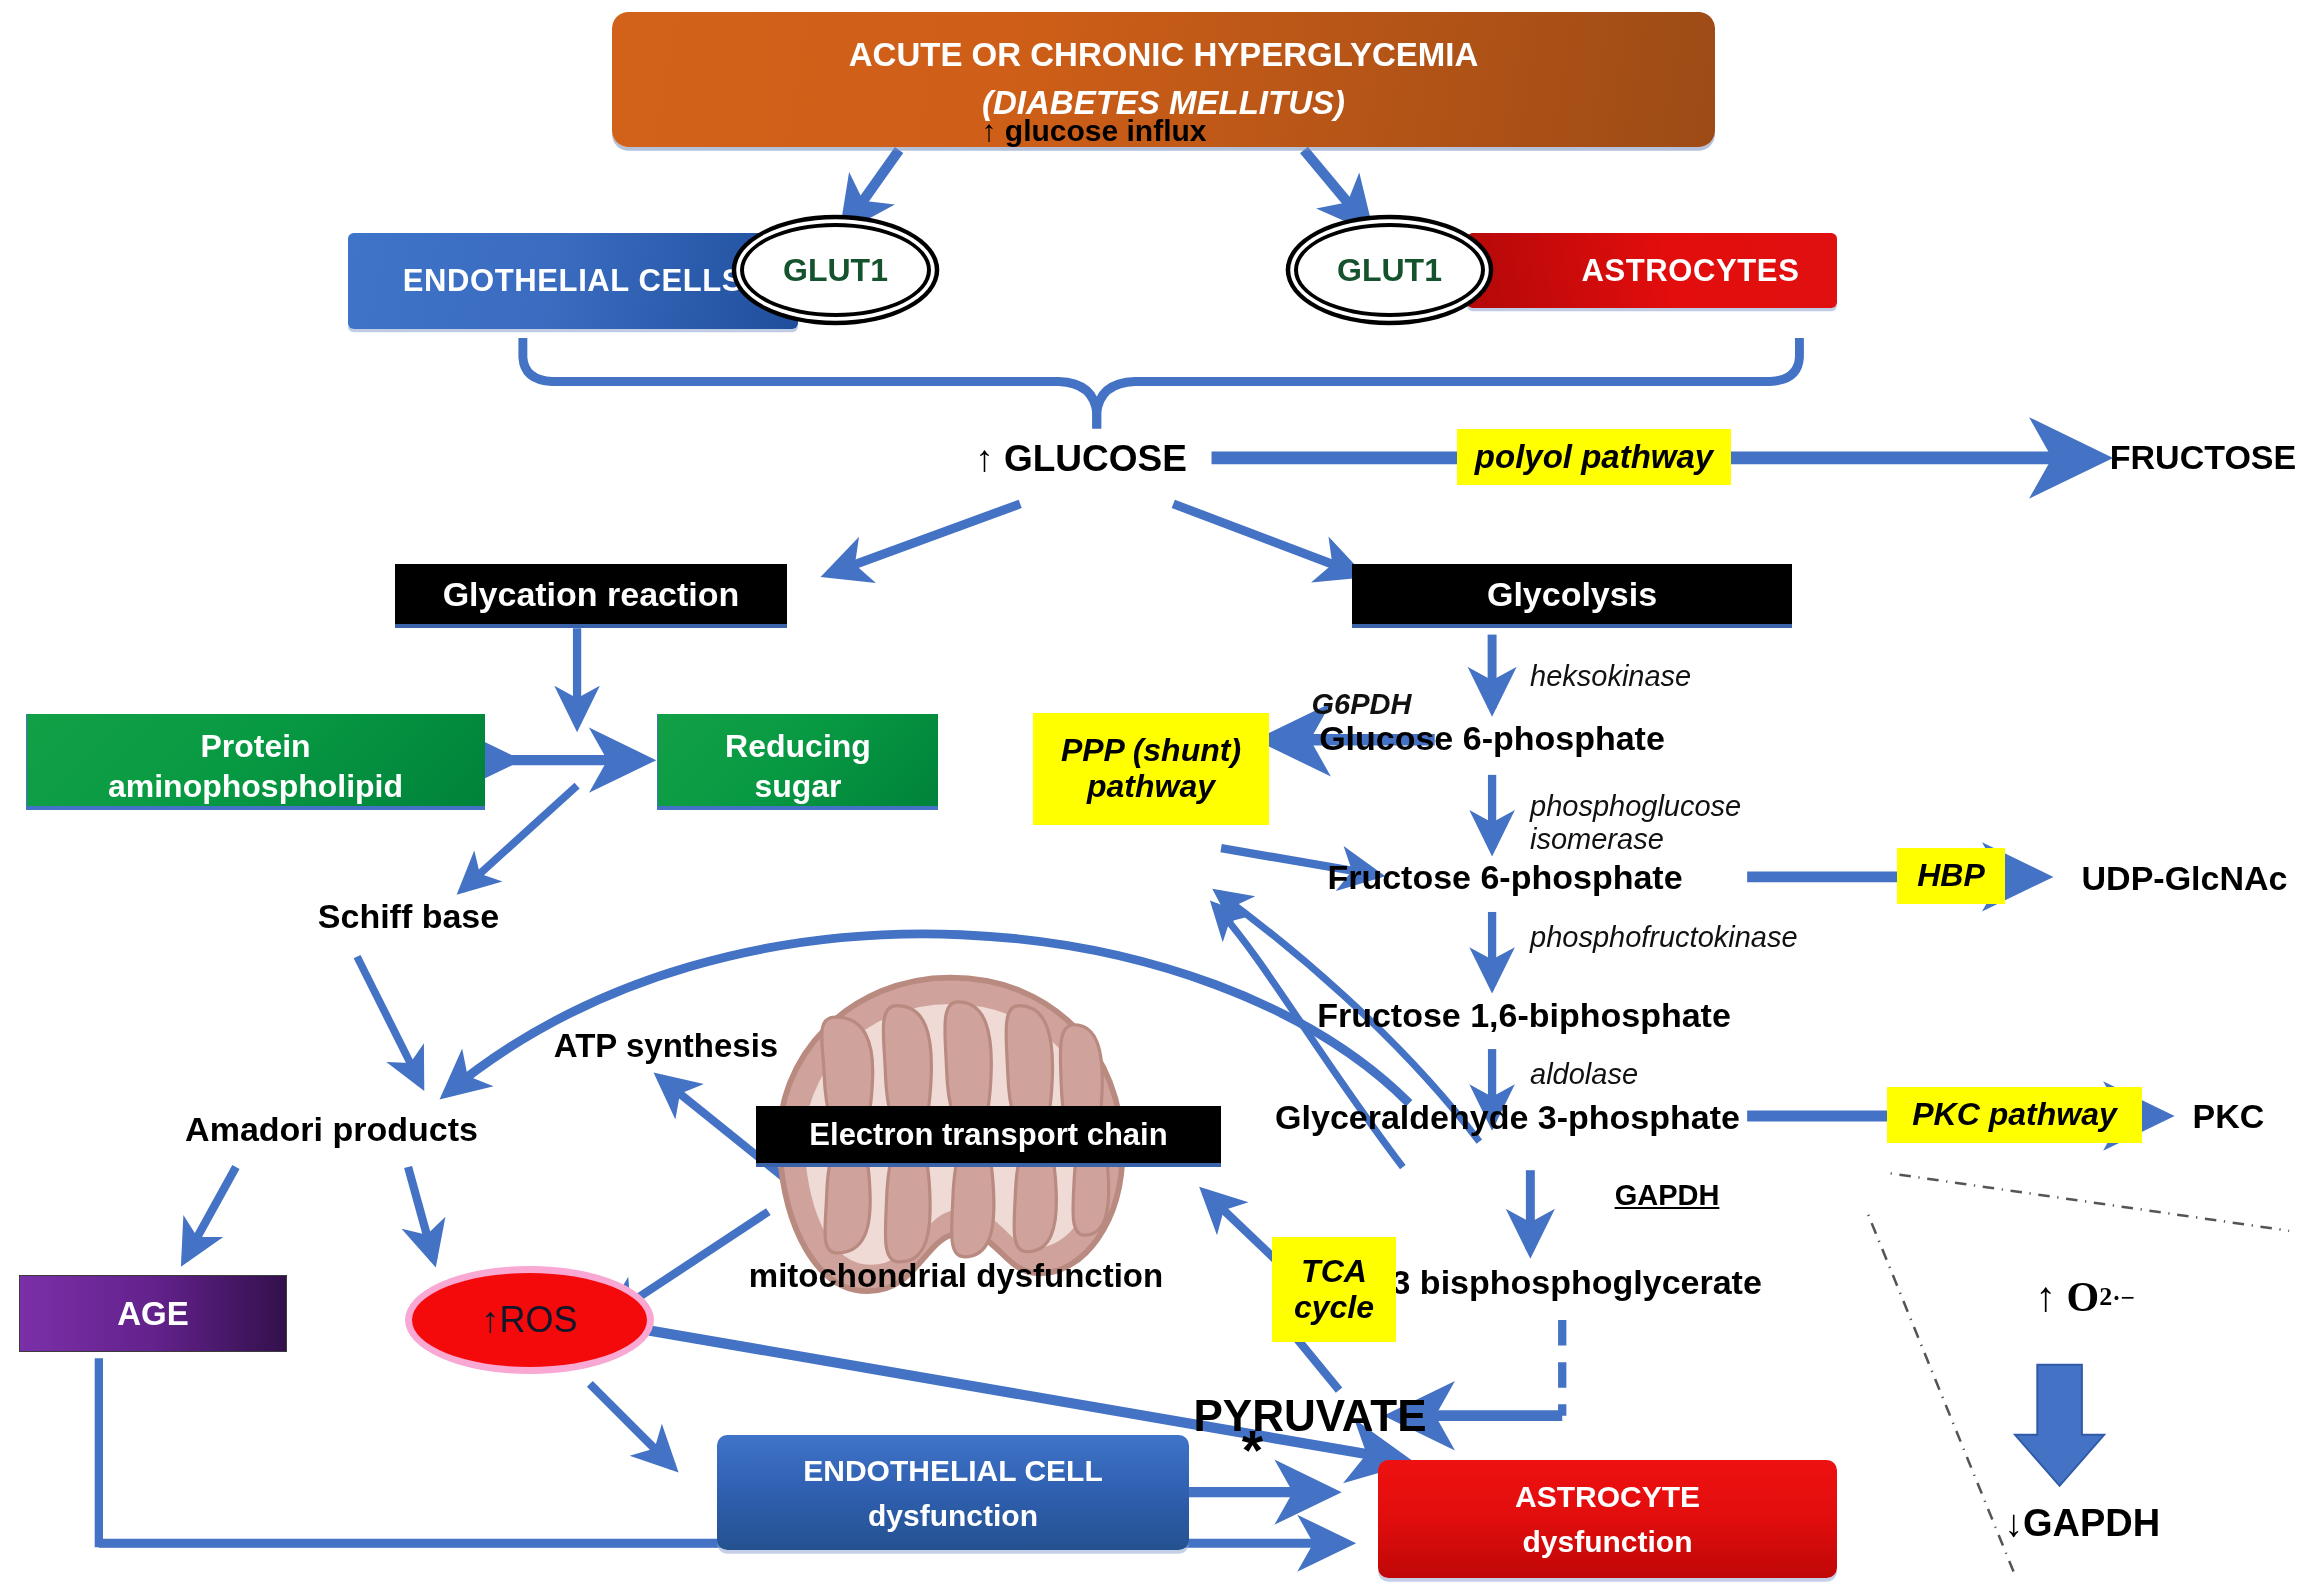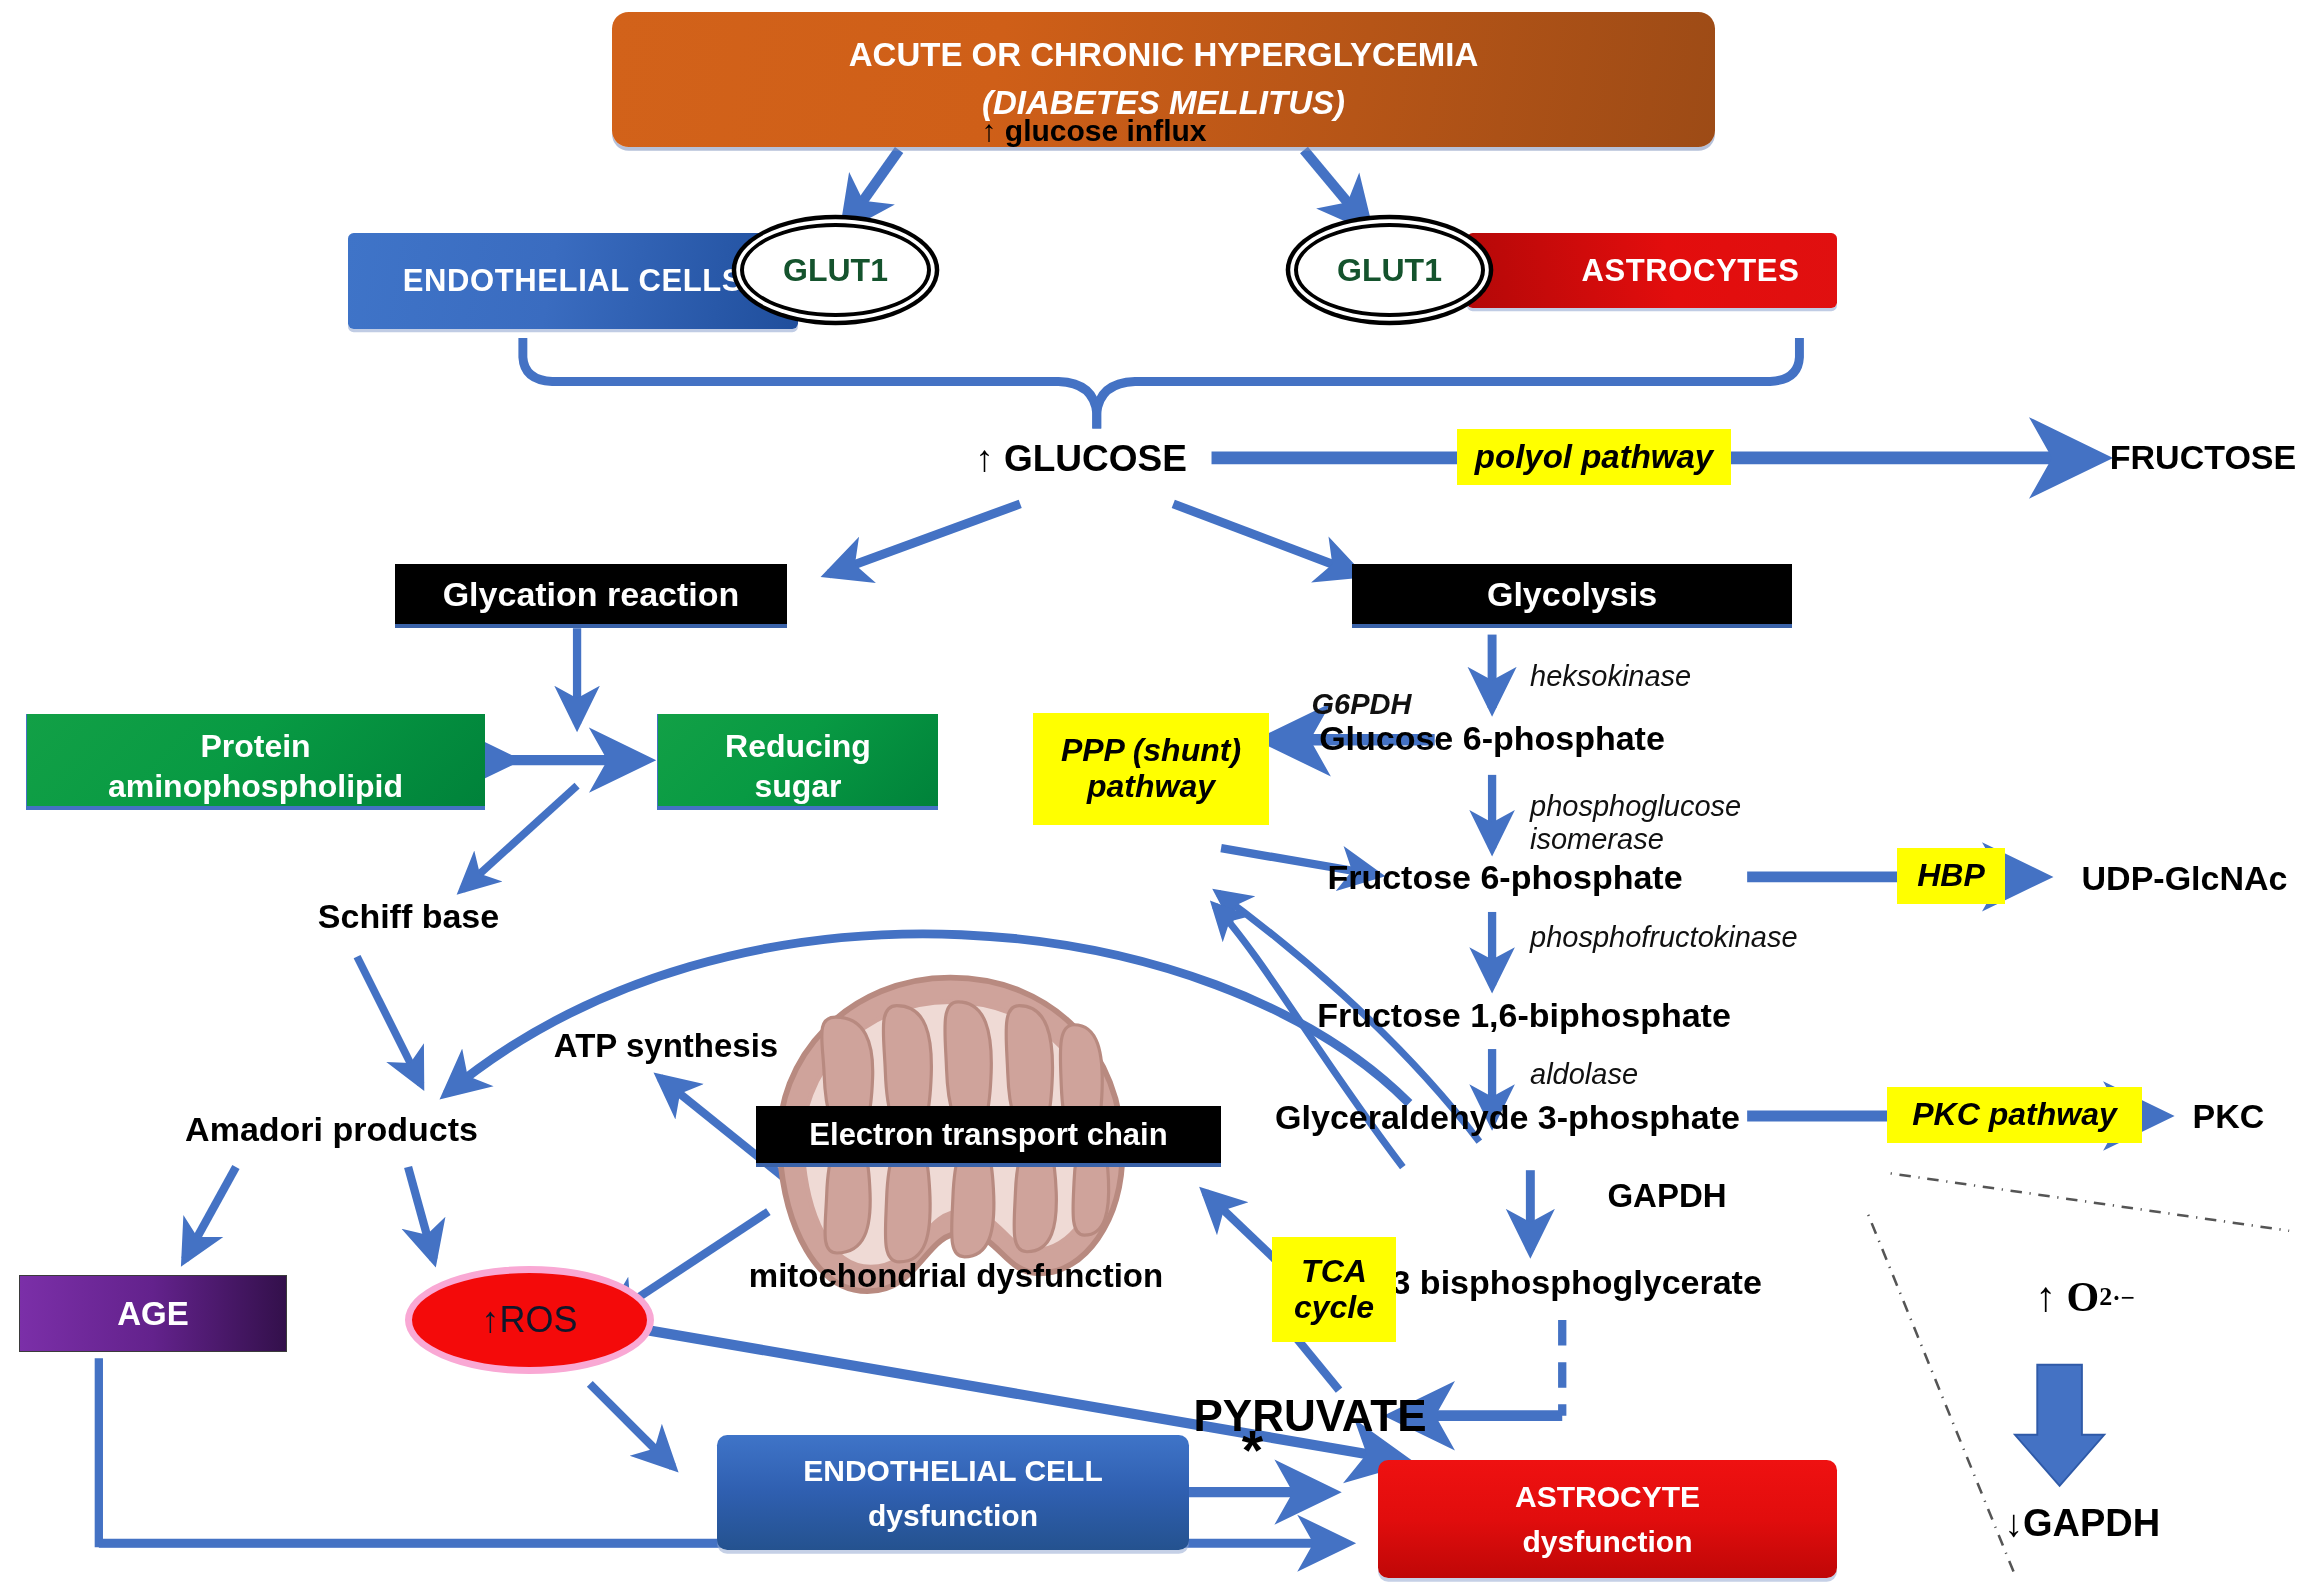--- a/index.html
+++ b/index.html
@@ -228,21 +228,21 @@
     <span>isomerase</span>
   </div>
   <div class="node lbl" style="left:1269px;top:854px;width:472px;height:46px;font-size:34px;">Fructose 6-phosphate</div>
 
   <div class="node enz" style="left:1530px;top:918px;width:383px;height:38px;font-size:29px;justify-content:flex-start;">phosphofructokinase</div>
   <div class="node lbl" style="left:1269px;top:992px;width:510px;height:46px;font-size:34px;">Fructose 1,6-biphosphate</div>
 
   <div class="node enz" style="left:1530px;top:1055px;width:210px;height:38px;font-size:29px;justify-content:flex-start;">aldolase</div>
   <div class="node lbl" style="left:1227px;top:1094px;width:561px;height:46px;font-size:34px;">Glyceraldehyde 3-phosphate</div>
 
-  <div class="node lbl" style="left:1565px;top:1173px;width:204px;height:45px;font-size:33px;">GAPDH</div>
+  <div class="node lbl" style="left:1565px;top:1173px;width:204px;height:45px;font-size:29px;text-decoration:underline;">GAPDH</div>
   <div class="node lbl" style="left:1282px;top:1259px;width:561px;height:46px;font-size:34px;">1,3 bisphosphoglycerate</div>
   <div class="node lbl" style="left:1205px;top:1393px;width:210px;height:45px;font-size:44px;">PYRUVATE</div>
 
   <div class="node enz enz-b" style="left:1285px;top:685px;width:153px;height:38px;font-size:29px;">G6PDH</div>
   <div class="node hl" style="left:1033px;top:713px;width:236px;height:112px;font-size:32px;flex-direction:column;">
     <span>PPP (shunt)</span>
     <span>pathway</span>
   </div>
 
   <div class="node hl" style="left:1897px;top:848px;width:108px;height:56px;font-size:32px;">HBP</div>

